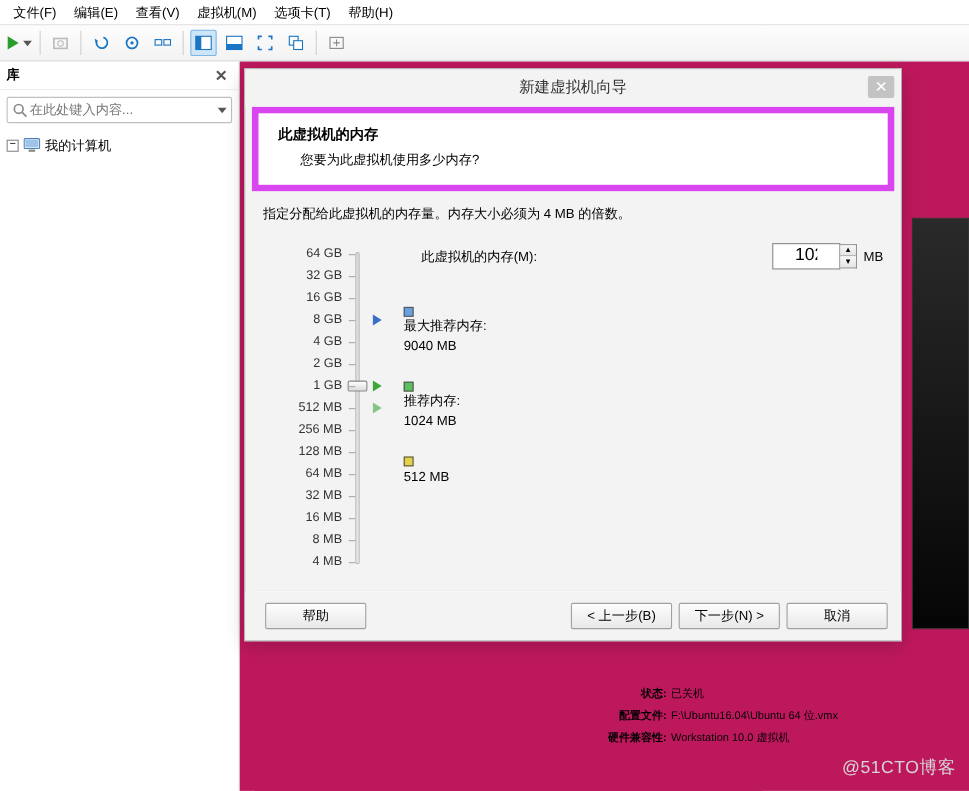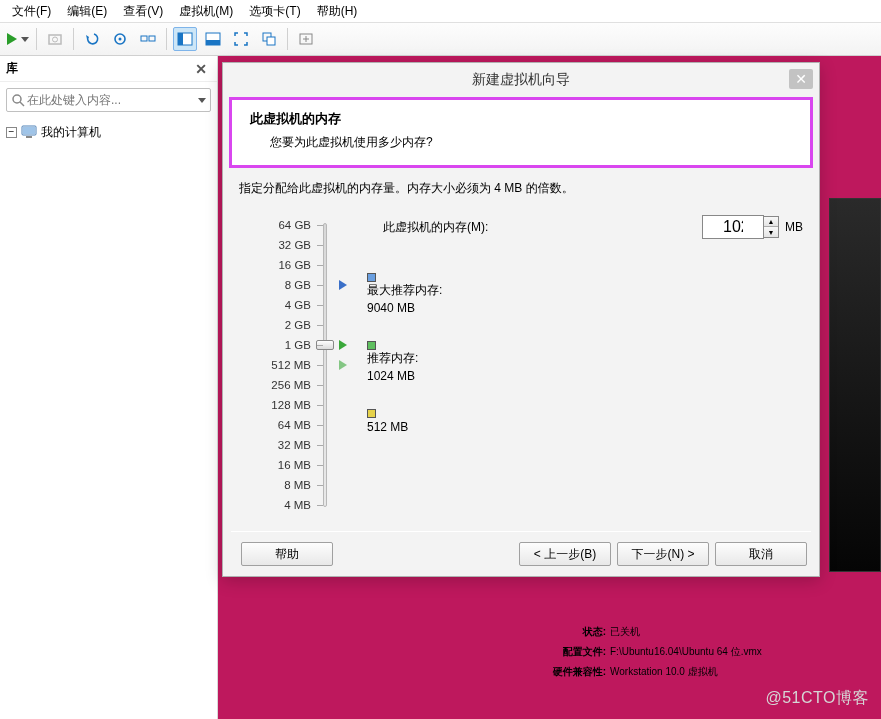--- a/index.html
+++ b/index.html
@@ -32,21 +32,21 @@
 .tree-icon { width:16px; height:16px; margin-right:4px; display:flex;align-items:center;justify-content:center;}
 .selected { background:#cde6f7; border:1px dotted #7eb4ea; padding:0 2px; }
 .indent { margin-left: 18px; }
 
 .content { flex:1; position: relative; background:#be185d; }
 
 
 .dialog { position:absolute; left:4px; top:6px; width:598px; border:1px solid #b0b0b0; background:#f3f3f3; box-shadow: 0 4px 16px rgba(0,0,0,0.2); z-index:10; }
 .dlg-title { display:flex; align-items:center; justify-content:center; position:relative; height:34px; font-size:14px; color:#333; background:#f3f3f3; border-bottom: 0; }
 .dlg-close { position:absolute; right:6px; top:6px; width:24px; height:20px; background:#c3c3c3; color:#fff; display:flex;align-items:center;justify-content:center; cursor:pointer; border-radius:2px;}
-.dlg-head { background:#fff; border:3px solid #d946ef; margin:0 6px; padding:10px 18px 14px; }
+.dlg-head { background:#fff; border:6px solid #d946ef; margin:0 6px; padding:10px 18px 14px; }
 .dlg-head h3 { margin:0 0 6px 0; font-size:13px; font-weight:bold; }
 .dlg-head p { margin:0 0 0 20px; font-size:12px; }
 .dlg-body { padding: 12px 14px 10px 14px; background:#f3f3f3; margin:0 2px;}
 .instr { margin-bottom: 18px; }
 .mem-area { display:flex; }
 .ticks { width:72px; text-align:right; font-size:11.5px; line-height:20px; color:#333; }
 .ticks > div { display:flex; align-items:center; justify-content:flex-end; height:20px; white-space: nowrap;}
 .slider-col { width:40px; position:relative; display:flex; justify-content:center;}
 .slider-track { position:absolute; top:8px; bottom:8px; width:4px; background:linear-gradient(#d8d8d8,#e8e8e8); border:1px solid #b8b8b8; border-radius:2px; left: 12px;}
 .slider-tick { position:absolute; left:6px; width:6px; height:1px; background:#aaa; }

